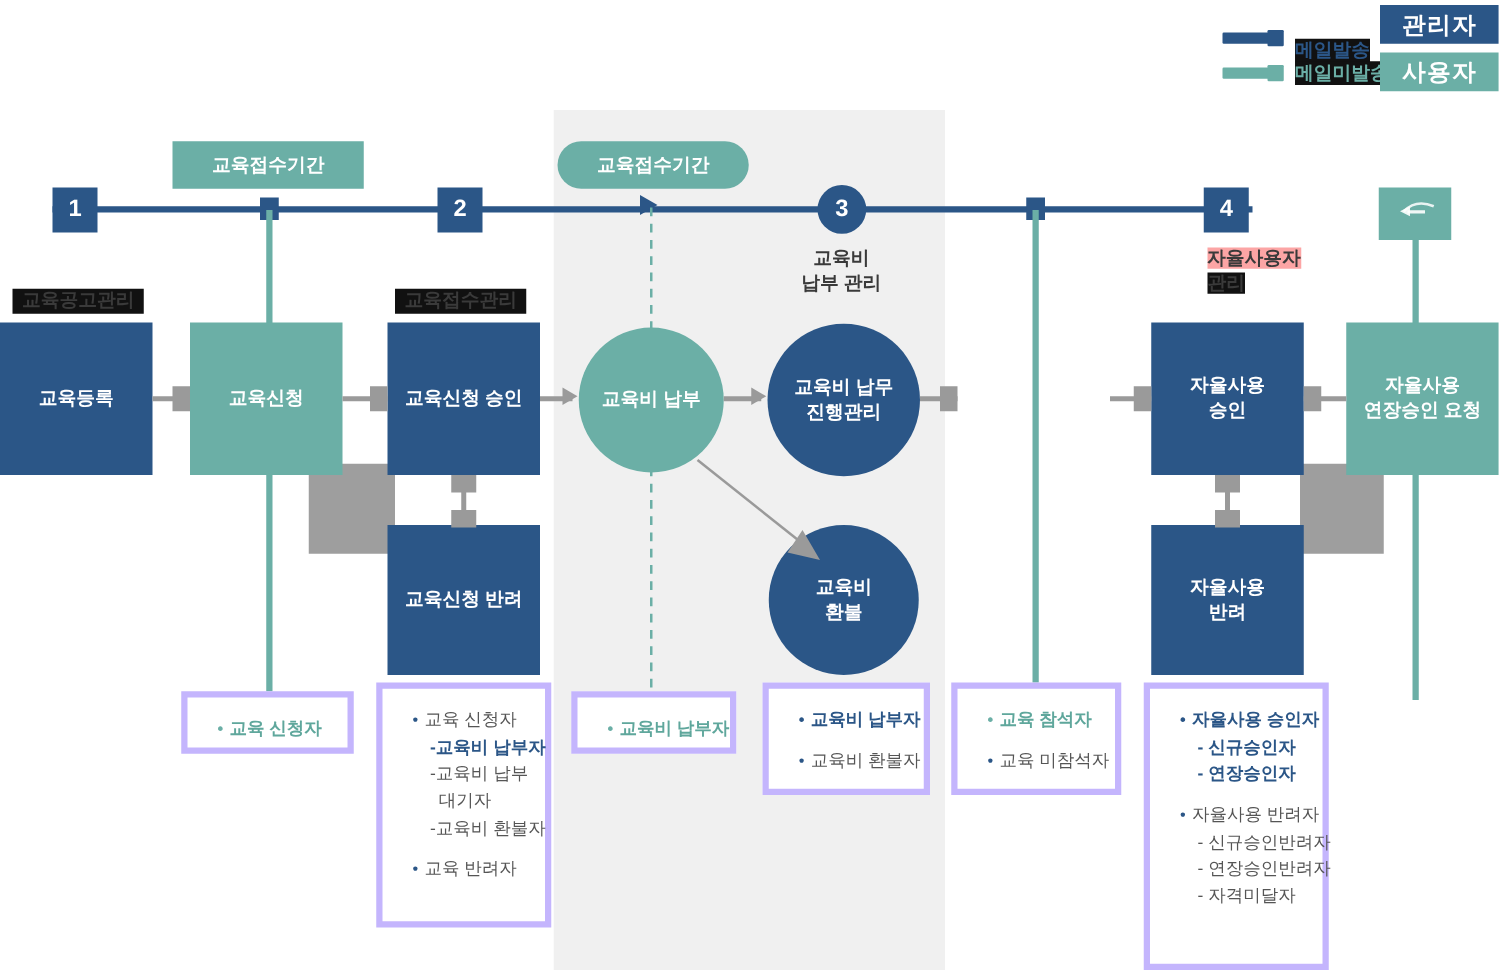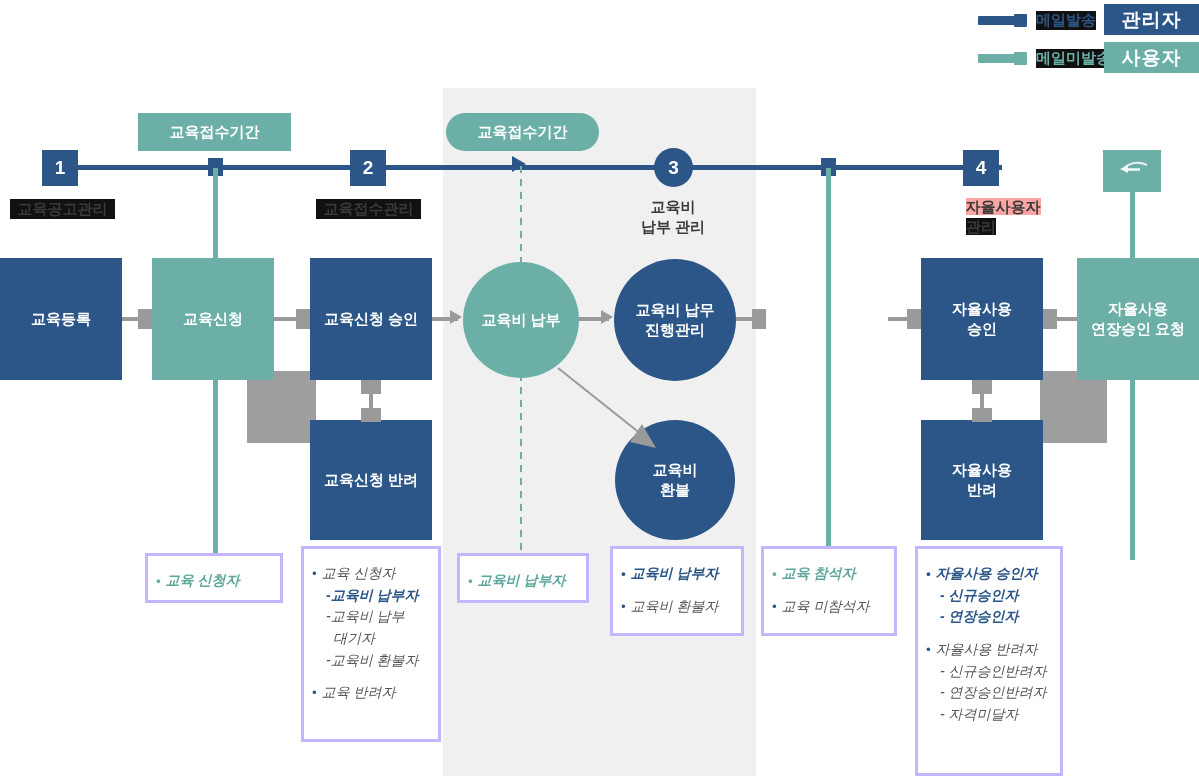--- a/index.html
+++ b/index.html
@@ -39,21 +39,21 @@
   .tl-circle{
     background:#2B5687;color:#fff;border-radius:50%;
     display:flex;align-items:center;justify-content:center;
     font-size:19px;font-weight:bold;
   }
   .tl-marker{background:#2B5687;}
   .tl-label{
     color:#3a3a3a;font-size:15px;font-weight:bold;text-align:center;
     line-height:1.3;white-space:nowrap;
   }
-  .tl-label.hl{background:#111;}
+  .tl-label.hl{background:#111;margin-top:32px;}
 
   
   .pill{
     background:#6BAFA6;color:#fff;
     display:flex;align-items:center;justify-content:center;
     font-size:15px;font-weight:bold;white-space:nowrap;
   }
   .pill.round{border-radius:26px;}
 
   
@@ -67,23 +67,22 @@
 
   
   .conn-h{background:#9a9a9a;height:4px;}
   .conn-v{background:#9a9a9a;width:4px;}
   .conn-cap{background:#9a9a9a;}
   .drop{background:#6BAFA6;width:5px;}
   .gray-blob{background:#9e9e9e;}
 
   
   .card{
-    background:#ffffff;border:3px solid #c4b5fd;
-    padding:14px 14px 12px 8px;
-    font-style:italic;
+    background:#ffffff;border:5px solid #c4b5fd;
+    padding:14px 14px 12px 24px;
   }
   .li{
     font-size:14px;line-height:1.55;color:#555;white-space:nowrap;
   }
   .li .dot{color:#2B5687;margin-right:5px;font-size:13px;}
   .li.teal{color:#5FA79C;font-weight:bold;}
   .li.teal .dot{color:#6BAFA6;}
   .li.bold-blue{color:#2B5687;font-weight:bold;}
   .li.sub{padding-left:14px;color:#555;}
   .li.sub.bold{color:#2B5687;font-weight:bold;}
@@ -97,21 +96,21 @@
 
 <div class="stage">
 
   <div class="abs band" style="left:443px;top:88px;width:313px;height:688px;"></div>
 
   <div class="abs" style="left:978px;top:4px;width:221px;height:70px;">
 
     <div class="abs legend-row" style="left:0px;top:7px;">
       <div class="legend-bar" style="background:#2B5687;"></div>
       <div class="legend-cap" style="background:#2B5687;"></div>
-      <div class="legend-text hl" style="color:#2B5687;">메일발송</div>
+      <div class="legend-text hl" style="color:#2B5687;margin-top:20px;">메일발송</div>
     </div>
 
     <div class="abs legend-row" style="left:0px;top:45px;">
       <div class="legend-bar" style="background:#6BAFA6;"></div>
       <div class="legend-cap" style="background:#6BAFA6;"></div>
       <div class="legend-text hl" style="color:#6BAFA6;">메일미발송</div>
     </div>
 
     <div class="abs role-chip" style="left:126px;top:0px;width:95px;height:31px;background:#2B5687;">
       <span>관리자</span>

